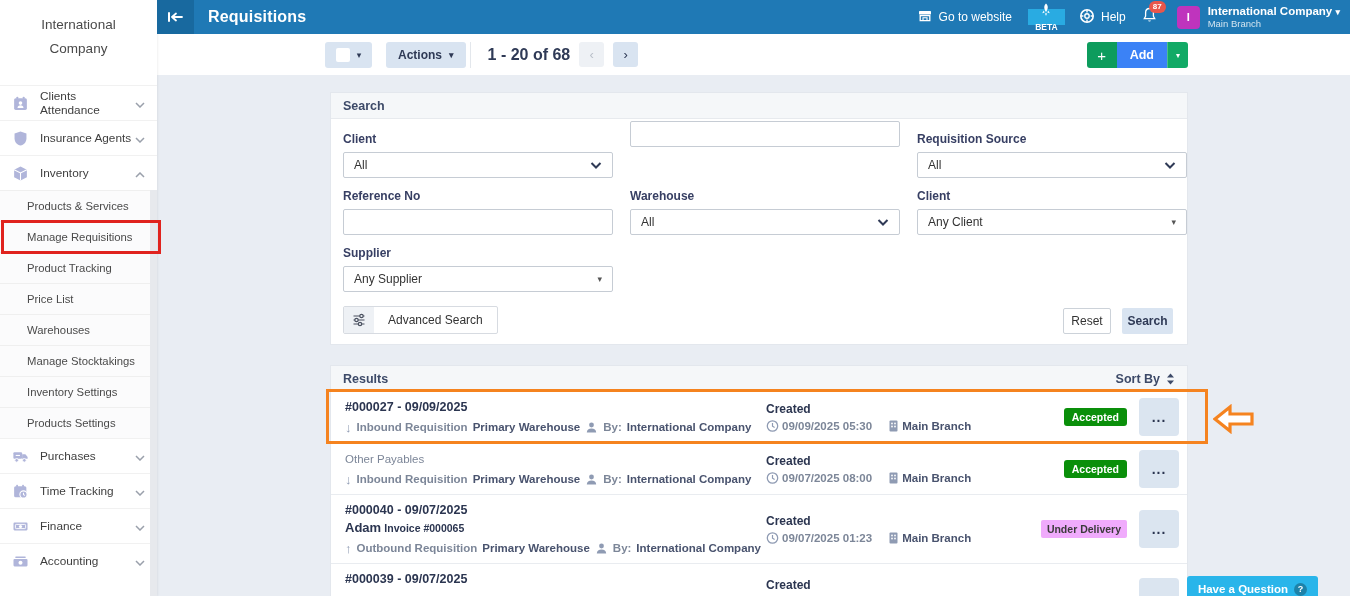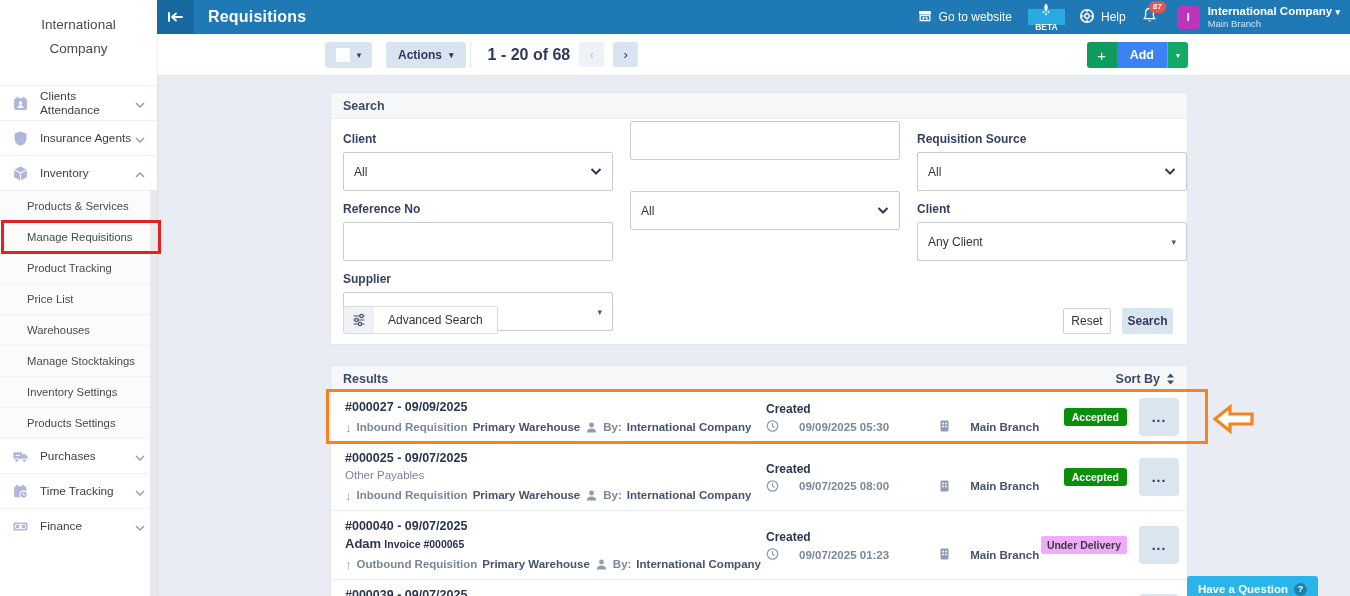--- a/index.html
+++ b/index.html
@@ -51,21 +51,21 @@
   .add-caret { width:21px; background:#12aa66; color:#fff; font-size:8px; display:flex; align-items:center; justify-content:center; border-left:1px solid rgba(255,255,255,.25); }
 
   
   .card { position:absolute; left:330px; width:858px; background:#fff; border:1px solid #e3e7ed; }
   .card-head { height:26px; background:#f5f7f9; border-bottom:1px solid #e7eaee; display:flex; align-items:center; justify-content:space-between; padding:0 12px; font-size:12.5px; font-weight:700; color:#3d4a68; }
 
   .search-card { top:92px; height:253px; }
   .form-grid { display:grid; grid-template-columns:270px 270px 270px; column-gap:17px; padding:2px 12px 0; }
   .fgroup { }
   .flabel { font-size:12px; font-weight:700; color:#373f63; margin:11px 0 6px; }
-  .fctrl { height:39px; border:1px solid #c6ccd4; border-radius:2px; background:#fff; display:flex; align-items:center; padding:0 10px; font-size:12px; color:#333; cursor:pointer; position:relative; }
+  .fctrl { height:26px; border:1px solid #c6ccd4; border-radius:2px; background:#fff; display:flex; align-items:center; padding:0 10px; font-size:12px; color:#333; cursor:pointer; position:relative; }
   .fctrl .grow { flex:1; }
   input.fctrl { cursor:text; width:100%; font-family:inherit; }
   .adv-btn { position:absolute; left:12px; bottom:10px; height:28px; border:1px solid #d7dbe1; background:#fff; display:flex; align-items:center; cursor:pointer; border-radius:2px; overflow:hidden; }
   .adv-icon-seg { width:30px; height:100%; background:#eef1f5; display:flex; align-items:center; justify-content:center; }
   .adv-label { font-size:12px; color:#333; padding:0 14px; }
   .reset-btn { position:absolute; right:76px; bottom:10px; width:48px; height:26px; background:#fff; border:1px solid #ccd2d9; border-radius:2px; font-size:12px; color:#333; cursor:pointer; font-family:inherit; }
   .searchgo-btn { position:absolute; right:14px; bottom:10px; width:51px; height:26px; background:#d9e4f1; border:none; border-radius:2px; font-size:12px; font-weight:700; color:#2f3a56; cursor:pointer; font-family:inherit; }
 
   .results-card { top:365px; height:400px; }
   .sortby { display:flex; align-items:center; gap:6px; cursor:pointer; }
@@ -73,21 +73,21 @@
   .result-row { position:relative; border-bottom:1px solid #e9ecf0; padding:7px 14px; }
   .r-number { font-size:12.5px; font-weight:700; color:#2b3550; line-height:16px; }
   .r-note { font-size:11.5px; color:#7c8698; line-height:15px; margin-top:2px; }
   .r-note-bold { font-size:13px; font-weight:700; color:#2b3550; }
   .r-note-small { font-size:10.5px; font-weight:700; color:#2b3550; }
   .r-meta { display:flex; align-items:center; gap:5px; margin-top:5px; font-size:11.5px; font-weight:600; color:#7c8698; line-height:15px; }
   .r-strong { color:#49536e; font-weight:700; }
   .dir-arrow { font-size:13px; color:#8f9bb3; font-weight:400; }
   .r-mid { position:absolute; left:435px; top:50%; transform:translateY(-50%); }
   .r-created { font-size:12px; font-weight:700; color:#2b3550; }
-  .r-midline { display:flex; align-items:center; gap:20px; margin-top:4px; font-size:11.5px; font-weight:600; color:#7c8698; }
+  .r-midline { display:flex; gap:3px; margin-top:4px; font-size:11.5px; font-weight:600; color:#7c8698; }
   .r-midline .gap { width:10px; }
   .badge { position:absolute; right:60px; top:50%; transform:translateY(-50%); font-size:10.5px; font-weight:700; border-radius:3px; padding:3px 8px; white-space:nowrap; }
   .badge-accepted { background:#0a8f0a; color:#fff; }
   .badge-underdelivery { background:#f0abfc; color:#3a3a3a; border-radius:2px; padding:3px 6px; }
   .more-btn { position:absolute; right:8px; top:50%; transform:translateY(-50%); width:40px; height:38px; background:#dbe5f0; border:none; border-radius:4px; font-size:14px; font-weight:700; color:#2b3550; letter-spacing:1px; cursor:pointer; font-family:inherit; }
 
   .orange-box { position:absolute; left:326px; top:389px; width:882px; height:55px; border:3px solid #f5831f; z-index:40; pointer-events:none; }
   .orange-arrow { position:absolute; left:1213px; top:404px; z-index:40; pointer-events:none; }
 
   .question-btn { position:absolute; right:32px; top:576px; height:26px; background:#29b5ea; color:#fff; border:none; border-radius:3px; font-size:11.5px; font-weight:700; display:flex; align-items:center; gap:6px; padding:0 11px; cursor:pointer; font-family:inherit; z-index:30; }
@@ -209,20 +209,33 @@
             <rect x="3.2" y="6" width="9.6" height="4" rx="0.8" fill="none" stroke="#fff" stroke-width=".9"></rect>
             <circle cx="8" cy="8" r="1.5" fill="#fff"></circle>
           </svg>
       </span>
       <span class="s-label">Finance</span>
       <span class="s-chev"><svg width="10" height="6" viewBox="0 0 10 6">
             <polyline points="1,1 5,5 9,1" stroke="#9aa0ab" stroke-width="1.5" fill="none"></polyline>
           </svg></span>
     </div>
 
+    <div class="side-item">
+      <span class="s-icon">
+        <svg width="17" height="17" viewBox="0 0 16 16">
+            <rect x="3" y="3.2" width="10" height="1.4" rx="0.7" fill="#b0b5da"></rect>
+            <rect x="1.4" y="5.6" width="13.2" height="7" rx="1" fill="#b0b5da"></rect>
+            <circle cx="8" cy="9.1" r="1.9" fill="#fff"></circle>
+          </svg>
+      </span>
+      <span class="s-label">Accounting</span>
+      <span class="s-chev"><svg width="10" height="6" viewBox="0 0 10 6">
+            <polyline points="1,1 5,5 9,1" stroke="#9aa0ab" stroke-width="1.5" fill="none"></polyline>
+          </svg></span>
+    </div>
   </div>
   <div class="side-scrollstrip"></div>
 </div>
 
 <div class="red-annotation"></div>
 
 <div class="topbar">
   <div class="collapse-btn">
     <svg width="17" height="12" viewBox="0 0 17 12">
         <rect x="1" y="1" width="2" height="10" rx="1" fill="#fff"></rect>
@@ -330,20 +343,21 @@
             <polyline points="1.5,1 6,5.5 10.5,1" stroke="#2f3a56" stroke-width="2" fill="none"></polyline>
           </svg>
       </div>
     </div>
 
     <div class="fgroup">
       <div class="flabel">Reference No</div>
       <input class="fctrl" value="" style="">
     </div>
     <div class="fgroup">
+      <div class="flabel">Warehouse</div>
       <div class="fctrl">
         <span class="grow">All</span>
         <svg width="12" height="7" viewBox="0 0 12 7">
             <polyline points="1.5,1 6,5.5 10.5,1" stroke="#2f3a56" stroke-width="2" fill="none"></polyline>
           </svg>
       </div>
     </div>
     <div class="fgroup">
       <div class="flabel">Client</div>
       <div class="fctrl">
@@ -418,21 +432,20 @@
             <circle cx="7" cy="7" r="0.9" fill="#fff"></circle>
           </svg>
         <span class="r-strong">Main Branch</span>
       </div>
     </div>
     <span class="badge badge-accepted">Accepted</span>
     <button class="more-btn">...</button>
   </div>
 
   <div class="result-row">
-    <div class="r-number">#000025 - 09/07/2025</div>
     <div class="r-note">Other Payables</div>
     <div class="r-meta">
       <span class="dir-arrow">↓</span>
       <span>Inbound Requisition</span>
       <span class="r-strong">Primary Warehouse</span>
       <svg width="13" height="13" viewBox="0 0 13 13">
           <circle cx="6.5" cy="4" r="2.4" fill="#8f9bb3"></circle>
           <path d="M1.8 11.5 c0-2.6 2-4.1 4.7-4.1 s4.7 1.5 4.7 4.1 Z" fill="#8f9bb3"></path>
         </svg>
       <span>By:</span>

